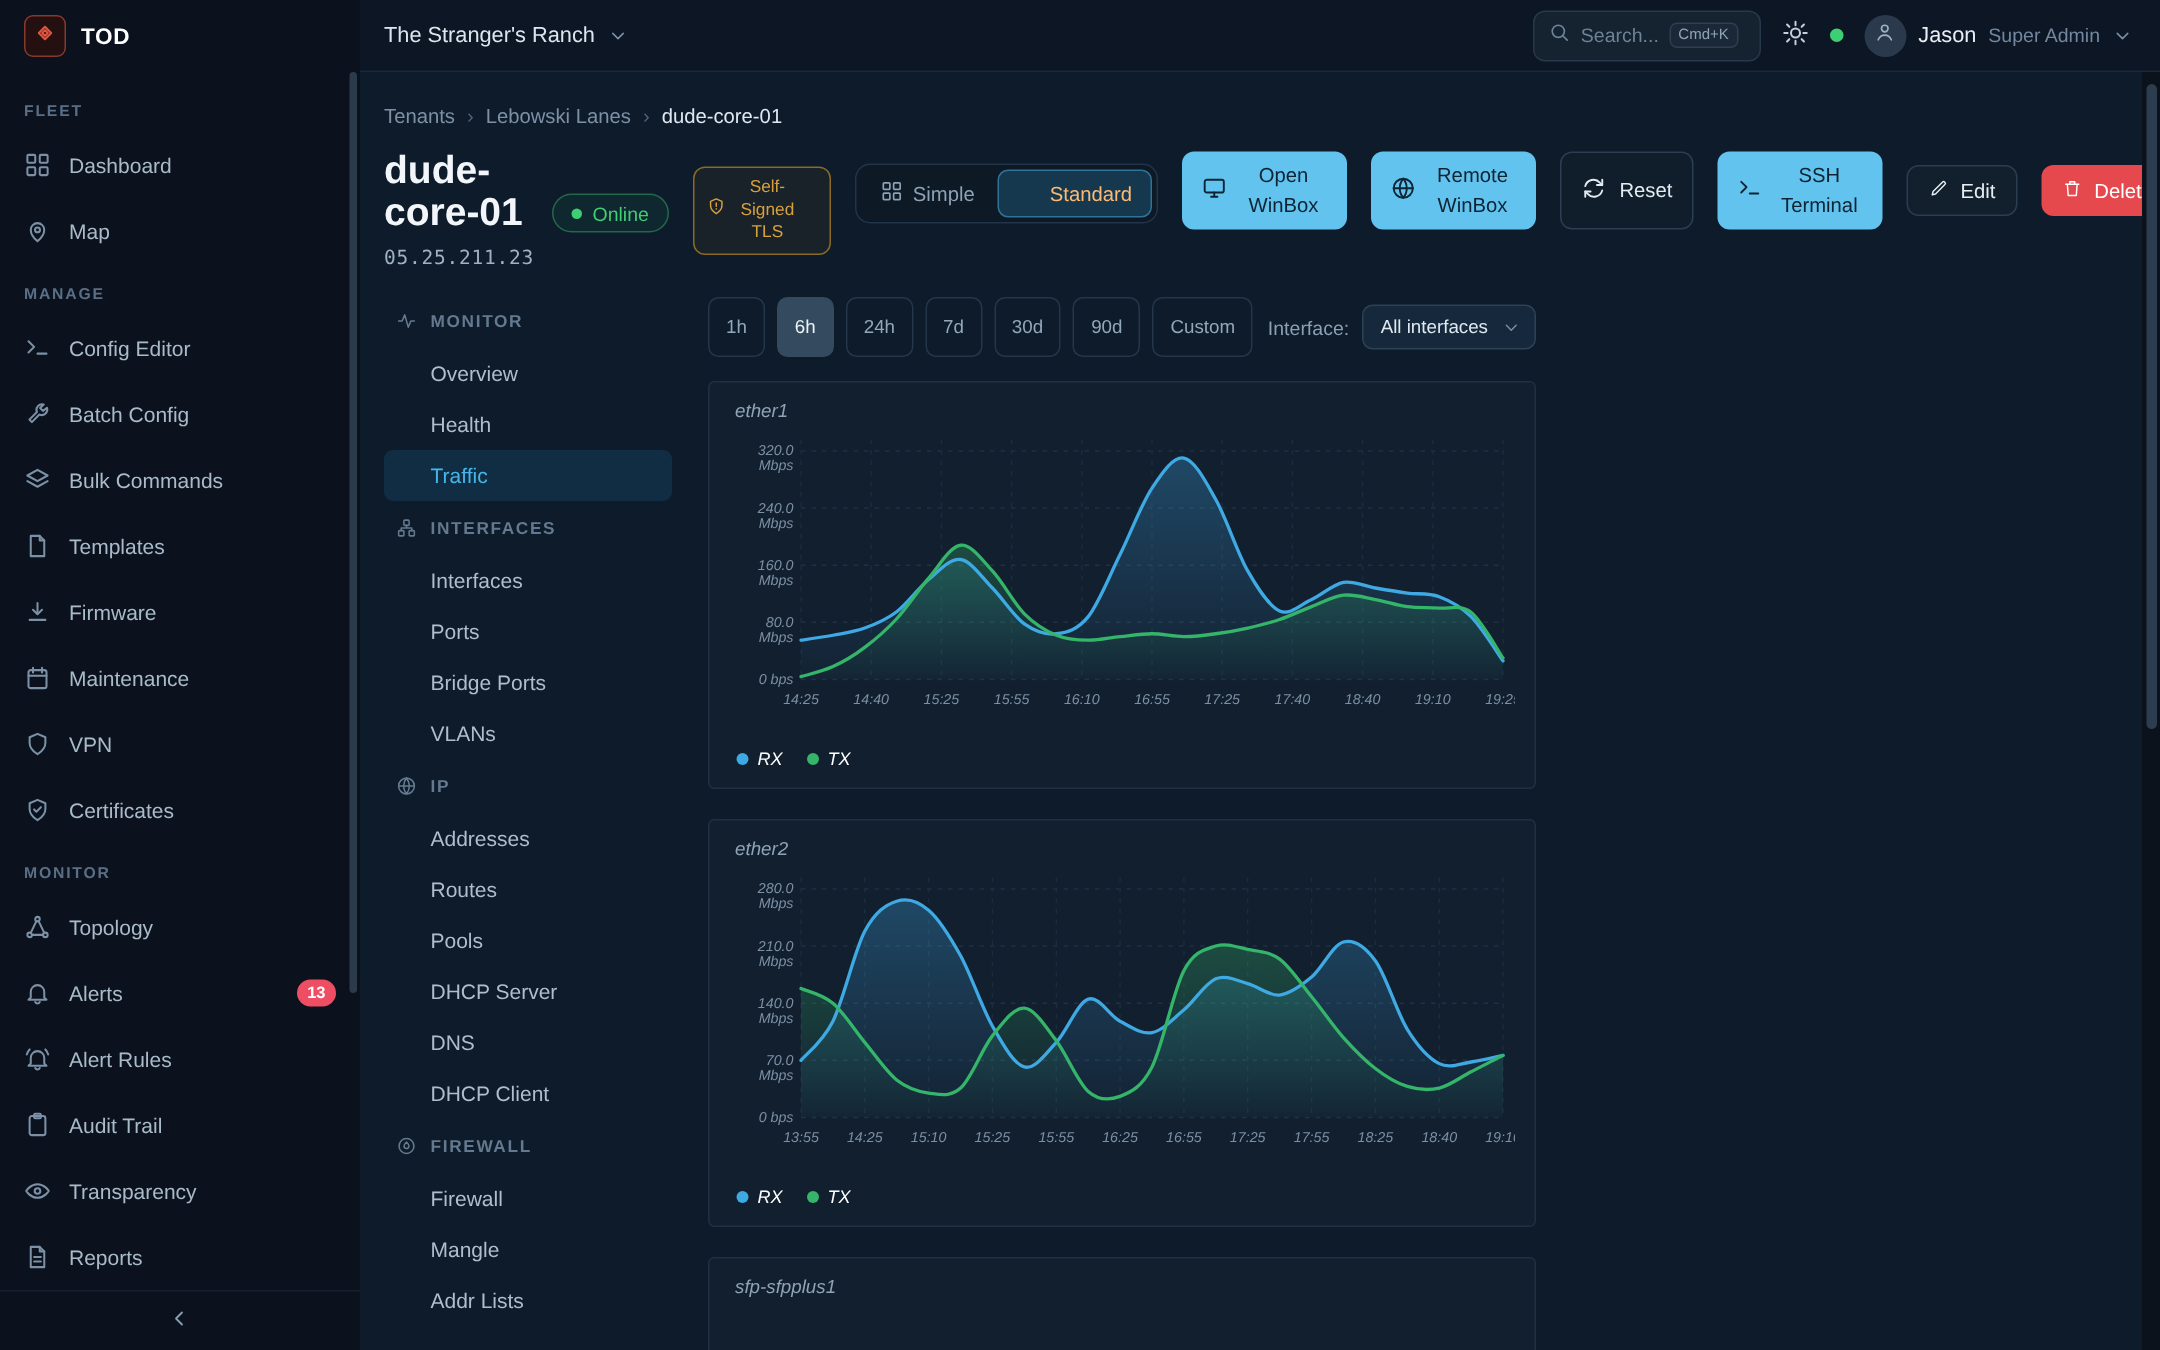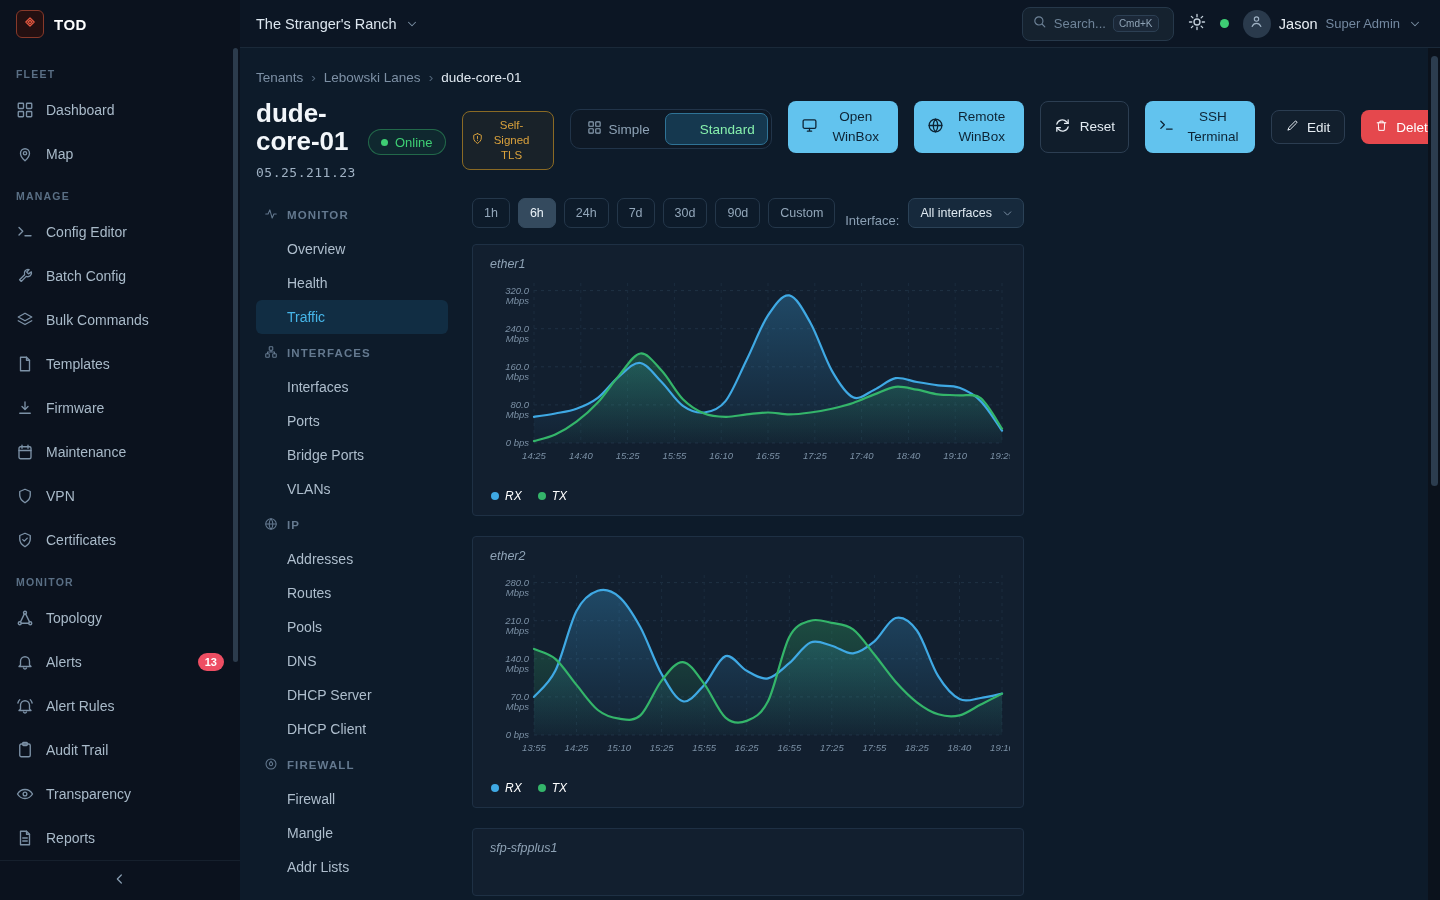--- a/index.html
+++ b/index.html
@@ -48,43 +48,43 @@
   .device-header { display:flex; align-items:flex-start; gap:16px; margin-top:14px; }
   .device-title-block { width:96px; flex-shrink:0; }
   .device-title-block h1 { font-size:26px; line-height:1.08; font-weight:bold; color:#f2f6fa; word-break:break-word; }
   .device-ip { margin-top:10px; font-family:"DejaVu Sans Mono", monospace; font-size:13px; color:#9fb1c3; letter-spacing:.5px; }
   .online-badge { margin-top:30px; display:inline-flex; align-items:center; gap:7px; height:26px; padding:0 12px; border-radius:999px; background:rgba(46,204,113,.08); border:1px solid rgba(62,206,116,.4); color:var(--c-green,#3ece74); font-size:13px; flex-shrink:0; }
   .online-badge .dot { width:7px; height:7px; border-radius:50%; background:var(--c-green,#3ece74); }
   .tls-badge { margin-top:12px; display:flex; align-items:center; gap:6px; width:92px; min-height:58px; padding:6px 8px; border-radius:8px; border:1px solid #8a6a24; background:rgba(180,130,30,.07); color:var(--c-amber,#d9a13c); font-size:11.5px; line-height:1.3; flex-shrink:0; }
   .tls-text { width:44px; text-align:center; }
   .segmented { margin-top:10px; display:flex; gap:2px; background:#0e1926; border:1px solid #213449; border-radius:10px; padding:3px; flex-shrink:0; }
   .segment { display:flex; align-items:center; gap:7px; padding:6px 12px; border-radius:7px; font-size:13.5px; color:#8da2b5; border:1px solid transparent; }
-  .segment.active { background:#15384f; border-color:#2f7396; color:#86efac; }
+  .segment.active { background:#15384f; border-color:#2f7396; color:#fdba74; }
   .actions { margin-top:2px; display:flex; gap:16px; }
   .action-btn { height:52px; border-radius:8px; display:flex; align-items:center; gap:9px; padding:0 13px; font-size:13.5px; }
   .action-btn.primary { background:var(--c-btn,#62c3ee); color:#0d2435; }
   .action-btn.ghost { background:#101d2b; border:1px solid #2c3e52; color:#e3ebf2; }
   .action-btn .lbl { width:58px; text-align:center; line-height:1.45; }
   .action-btn.ghost .lbl { width:auto; white-space:nowrap; }
   .btn-edit { margin-top:11px; height:34px; display:flex; align-items:center; gap:8px; padding:0 14px; border-radius:8px; background:#121f2d; border:1px solid #2b3d51; color:#e6edf3; font-size:13.5px; flex-shrink:0; }
   .btn-delete { margin-top:11px; height:34px; display:flex; align-items:center; gap:8px; padding:0 14px; border-radius:8px; background:var(--c-red,#e5484d); color:#fff; font-size:13.5px; flex-shrink:0; }
 
   .body-row { display:flex; margin-top:18px; }
   .device-nav { width:216px; flex-shrink:0; padding-right:24px; }
   .dn-group { margin-bottom:2px; }
   .dn-group-label { display:flex; align-items:center; gap:9px; height:34px; padding-left:8px; font-size:11.5px; letter-spacing:1.1px; font-weight:bold; color:#64798f; }
   .dn-item { display:flex; align-items:center; height:34px; padding-left:31px; color:#aebecd; font-size:14px; border-radius:6px; width:100%; text-align:left; }
   .dn-item.active { background:rgba(45,140,200,.16); color:var(--c-accent,#46b5e8); }
 
   .charts-col { width:552px; }
   .toolbar { display:flex; align-items:center; justify-content:space-between; margin-bottom:16px; }
   .ranges { display:flex; gap:8px; }
-  .pill { height:30px; padding:0 11px; border-radius:7px; border:1px solid #24374a; color:#93a7ba; font-size:12.5px; display:flex; align-items:center; }
+  .pill { height:40px; padding:0 11px; border-radius:7px; border:1px solid #24374a; color:#93a7ba; font-size:12.5px; display:flex; align-items:center; }
   .pill.active { background:#344a5e; border-color:#344a5e; color:#eaf2f8; }
-  .iface { display:flex; align-items:flex-end; gap:9px; }
+  .iface { display:flex; align-items:center; gap:9px; }
   .iface-label { color:#8ba0b4; font-size:13px; }
   .iface-select { height:30px; background:#16293c; border:1px solid #2b4257; border-radius:7px; color:#dfe9f1; font-size:12.5px; padding:0 9px 0 11px; display:flex; align-items:center; gap:9px; }
 
   .chart-card { background:#121f2f; border:1px solid #1e3044; border-radius:4px; padding:10px 13px 10px; margin-bottom:20px;font-style:italic; }
   .chart-title { color:#8fa3b6; font-size:12.5px; margin:2px 0 0 4px; }
   .chart-svg { display:block; width:100%; }
   .chart-svg text.tick { fill:#7b90a5; font-size:9.5px; font-family:"Liberation Sans", sans-serif; }
   .legend { display:flex; gap:16px; padding:2px 0 2px 5px; }
   .legend-item { display:flex; align-items:center; gap:6px; color:#ffffff; font-size:12px; }
   .legend-dot { width:8px; height:8px; border-radius:50%; display:inline-block; }
@@ -433,22 +433,22 @@
               <div class="dn-group-label">
                 <span class="ic"><svg viewBox="0 0 24 24" width="14" height="14" fill="none" stroke="currentColor" stroke-width="1.8" stroke-linecap="round" stroke-linejoin="round">
                     <circle cx="12" cy="12" r="9"></circle>
                     <path d="M3 12h18M12 3a14 14 0 0 1 0 18M12 3a14 14 0 0 0 0 18"></path>
                   </svg></span>
                 <span>IP</span>
               </div>
               <button class="dn-item">Addresses</button>
               <button class="dn-item">Routes</button>
               <button class="dn-item">Pools</button>
+              <button class="dn-item">DHCP Server</button>
               <button class="dn-item">DNS</button>
-              <button class="dn-item">DHCP Server</button>
               <button class="dn-item">DHCP Client</button>
             </div>
             <div class="dn-group">
               <div class="dn-group-label">
                 <span class="ic"><svg viewBox="0 0 24 24" width="14" height="14" fill="none" stroke="currentColor" stroke-width="1.8" stroke-linecap="round" stroke-linejoin="round">
                     <circle cx="12" cy="12" r="8.5"></circle>
                     <path d="M12 7.5c1.9 1.9 2.8 3.2 2.8 4.6a2.8 2.8 0 0 1-5.6 0c0-1.4.9-2.7 2.8-4.6z"></path>
                   </svg></span>
                 <span>FIREWALL</span>
               </div>

